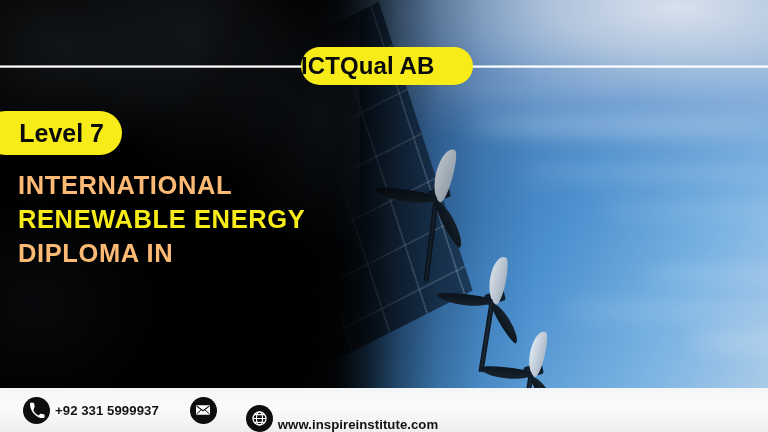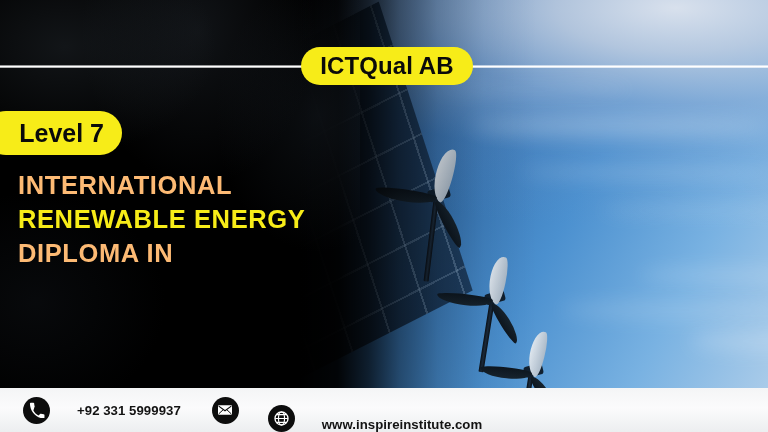--- a/index.html
+++ b/index.html
@@ -138,21 +138,21 @@
       rgba(255,255,255,0.25), #ffffff 40%, #ffffff 70%, rgba(255,255,255,0.30));
   }
 
   
   .badge {
     position: absolute;
     background: #f7ec18;
     border-radius: 999px;
     display: flex;
     align-items: center;
-    justify-content: center;
+    justify-content: flex-start;
     color: #0a0a0a;
     font-weight: bold;
     white-space: nowrap;
   }
   #brand-badge {
     left: 301px; top: 47px;
     width: 172px; height: 38px;
     font-size: 24px;
     letter-spacing: .1px;
   }
@@ -202,21 +202,21 @@
     width: 27px; height: 27px;
     border-radius: 50%;
     background: #0d0d0d;
     display: flex;
     align-items: center;
     justify-content: center;
     flex: none;
   }
   .ico svg { display: block; }
   .c-text {
-    margin-left: 27px;
+    margin-left: 5px;
     font-size: 13.2px;
     font-weight: bold;
     color: #131313;
     letter-spacing: .05px;
     white-space: nowrap;
   }
 </style>
 </head>
 <body>
 

